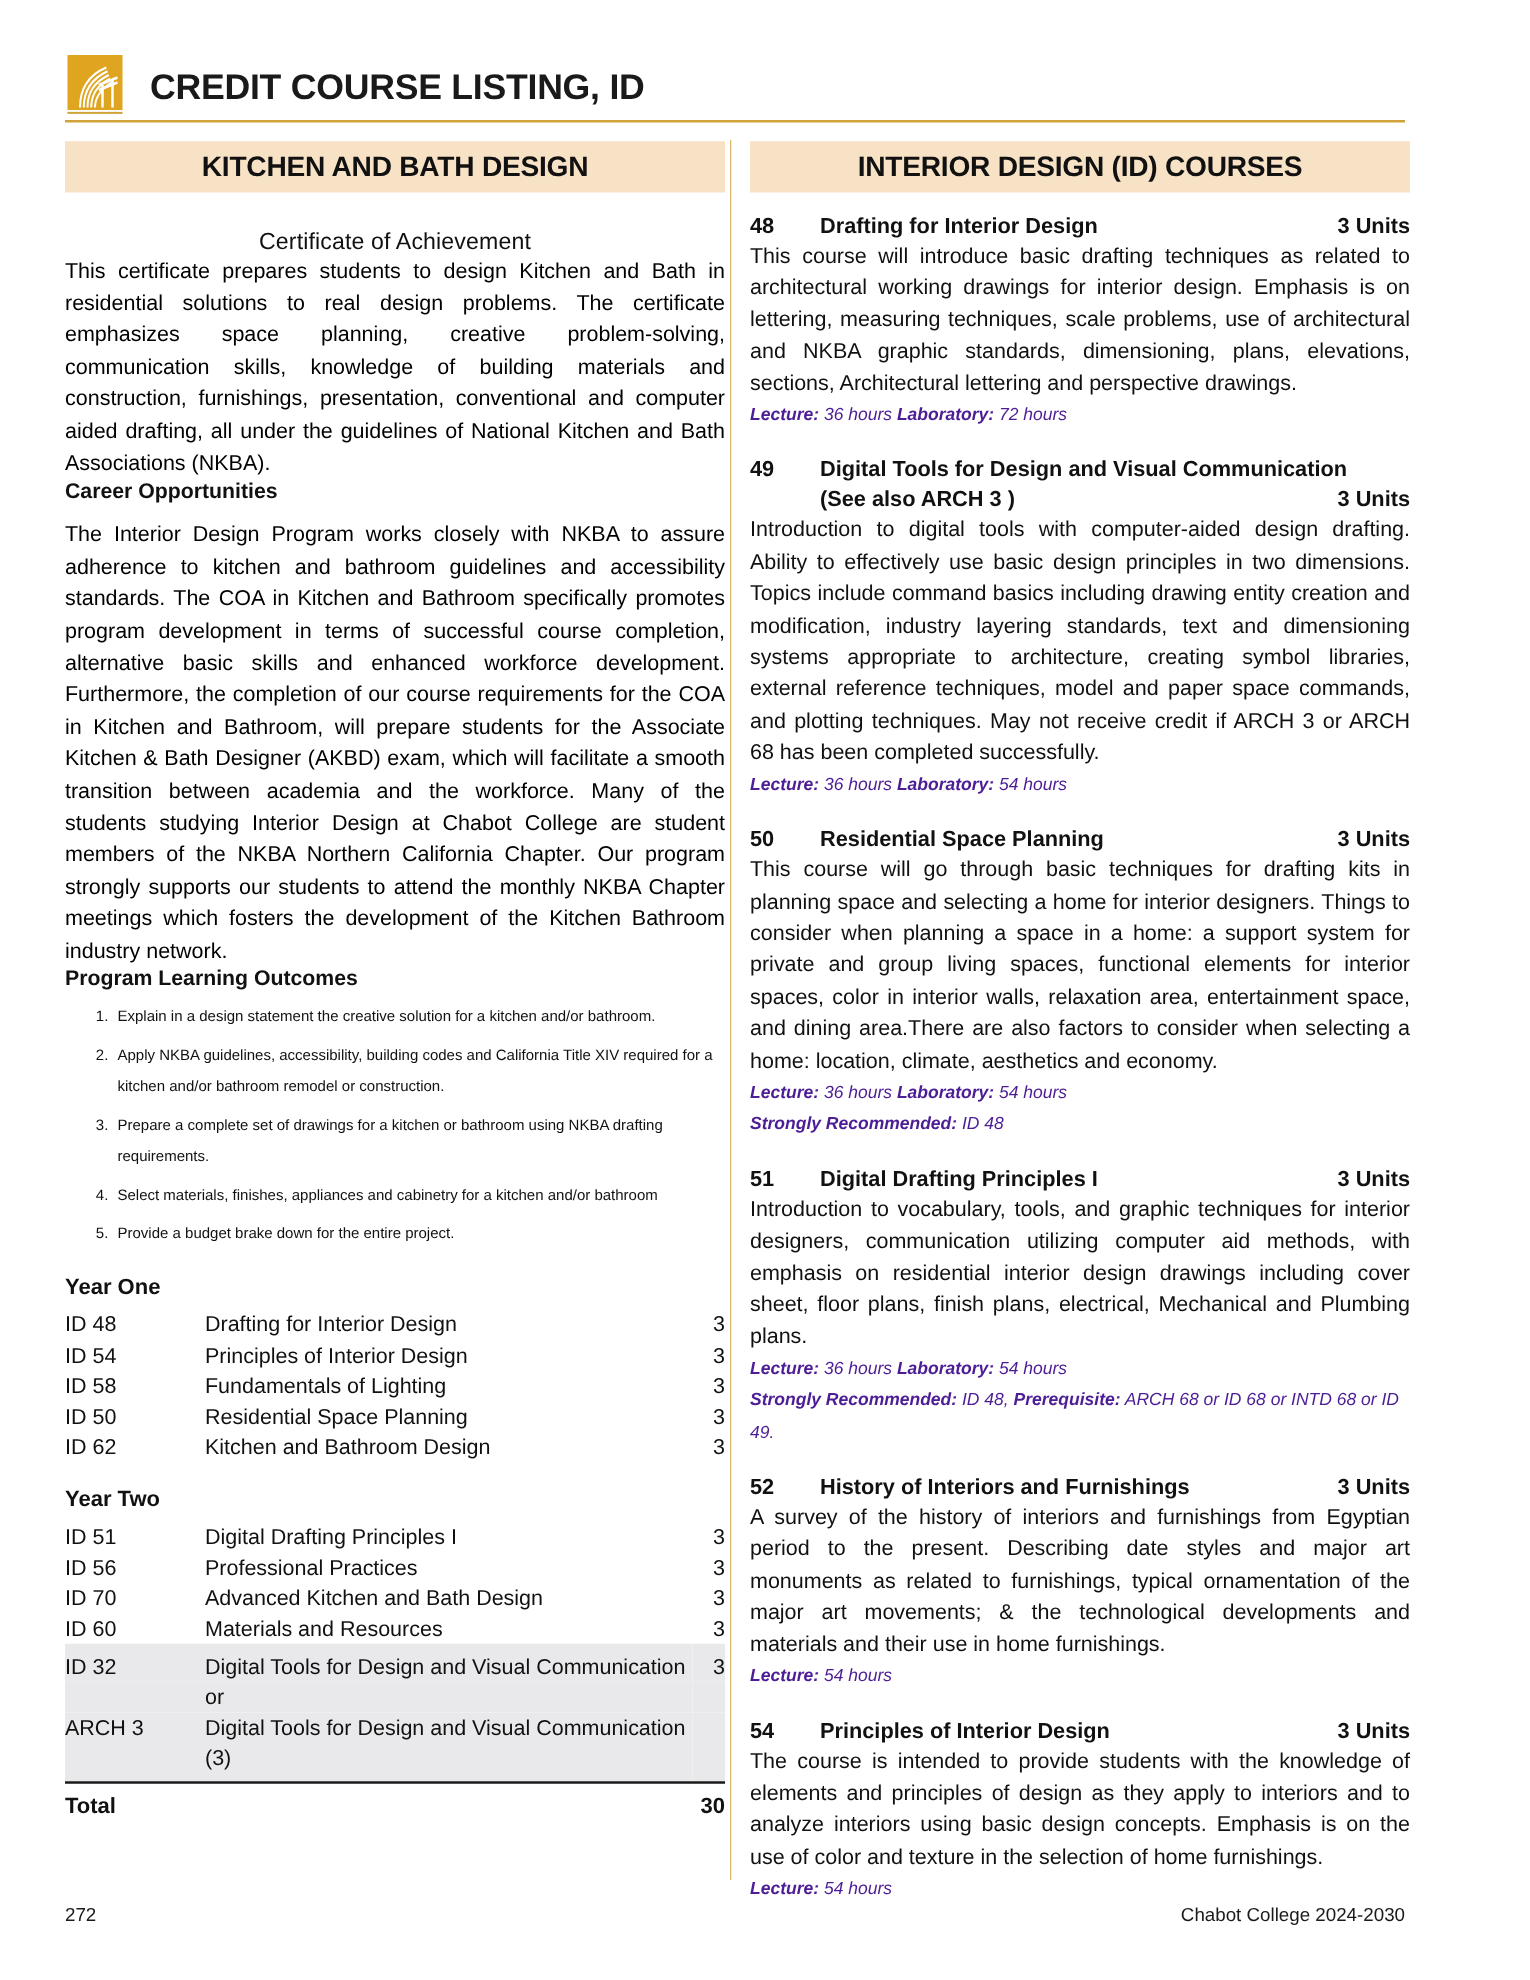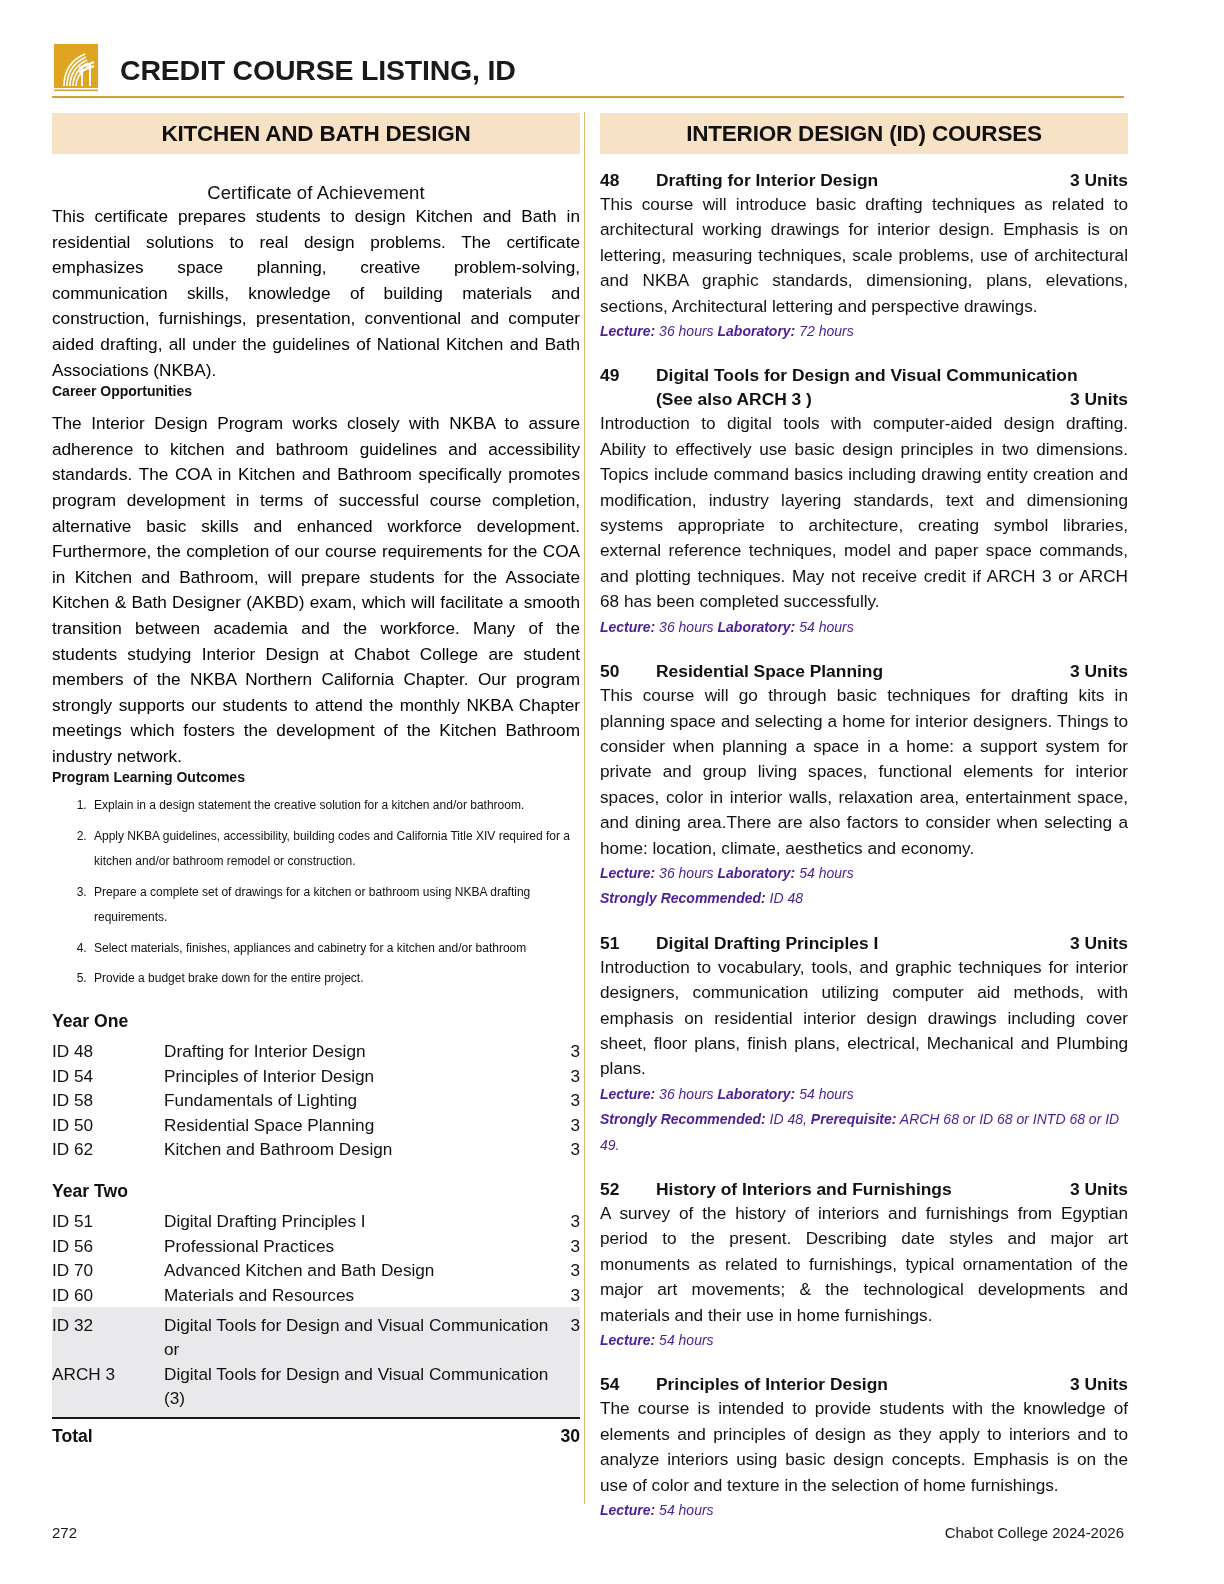--- a/index.html
+++ b/index.html
@@ -100,21 +100,21 @@
     line-height: 25.6px;
     text-align: justify;
     margin: 0;
     color: #000000;
     hyphens: none;
   }
   .gap-lg { margin-top: 22px; }
   .gap-md { margin-top: 19px; }
 
   h3.sub {
-    font-size: 14px;
+    font-size: 17px;
     font-weight: bold;
     margin: 0;
     color: #111;
   }
 
   ol.plo {
     margin: 8px 0 0 0;
     padding-left: 38px;
     font-size: 12px;
     line-height: 25.4px;
@@ -414,16 +414,16 @@
             <span class="ch-units">3 Units</span>
           </div>
           <p class="course-desc">The course is intended to provide students with the knowledge of elements and principles of design as they apply to interiors and to analyze interiors using basic design concepts. Emphasis is on the use of color and texture in the selection of home furnishings.</p>
           <p class="course-meta"><b>Lecture:</b><span> 54 hours</span></p>
         </div>
       </div>
   </div>
 
   <div class="footer">
     <span class="pg">272</span>
-    <span class="clg">Chabot College 2024-2026</span>
+    <span class="clg">Chabot College 2024-2030</span>
   </div>
 
 </div>
 
 </body></html>

